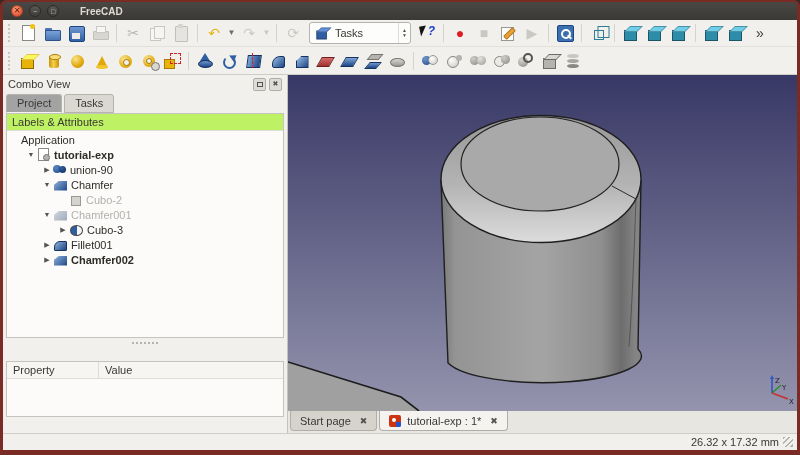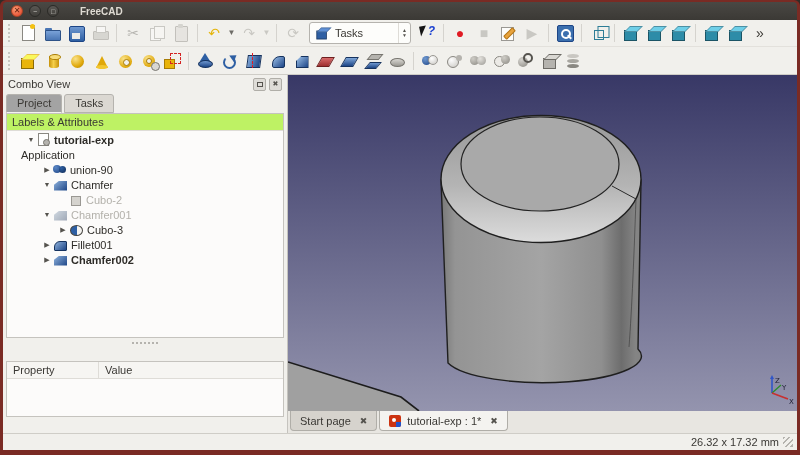--- a/index.html
+++ b/index.html
@@ -343,28 +343,28 @@
           </span>
         <span class="cv-btn">✖</span>
       </div>
       <div class="cv-tabs" id="cv-tabs">
           <span class="cv-tab active">Project</span>
           <span class="cv-tab">Tasks</span>
         </div>
       <div class="cv-content">
         <div class="la-header">Labels &amp; Attributes</div>
         <div class="tree" id="tree">
+            <div class="tree-row" style="padding-left: 2px;">
+              <span class="tw"></span>
+              <span class="tree-label">Application</span>
+            </div>
             <div class="tree-row" style="padding-left: 18px;">
               <span class="tw">▼</span>
               <i class="ti ti-document"></i>
               <span class="tree-label bold">tutorial-exp</span>
-            </div>
-            <div class="tree-row" style="padding-left: 2px;">
-              <span class="tw"></span>
-              <span class="tree-label">Application</span>
             </div>
             <div class="tree-row" style="padding-left: 34px;">
               <span class="tw">▶</span>
               <i class="ti ti-fusion"></i>
               <span class="tree-label">union-90</span>
             </div>
             <div class="tree-row" style="padding-left: 34px;">
               <span class="tw">▼</span>
               <i class="ti ti-chamfer"></i>
               <span class="tree-label">Chamfer</span>

